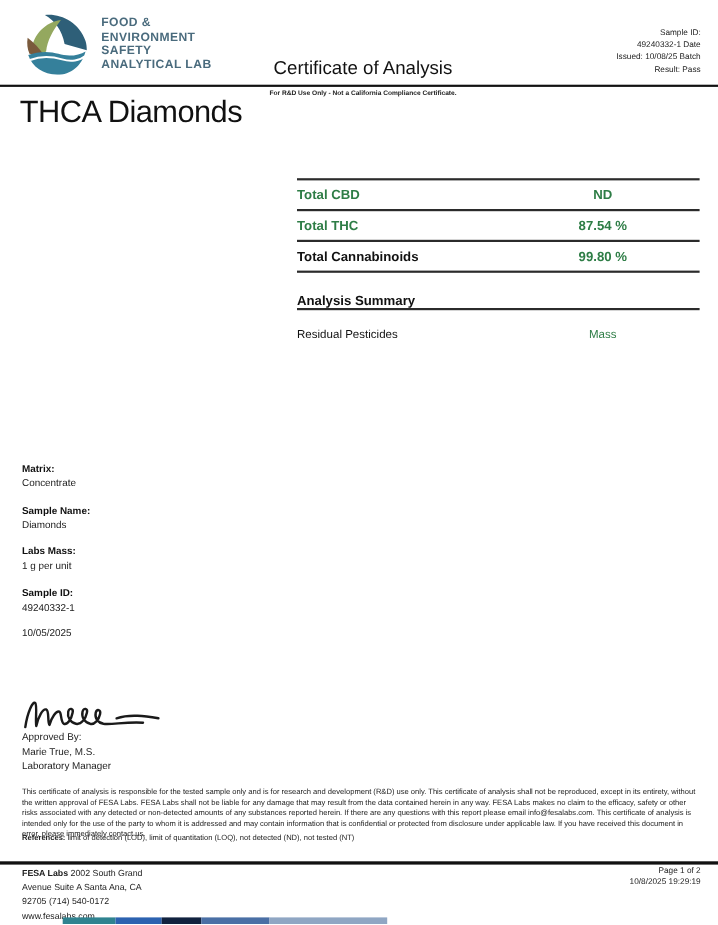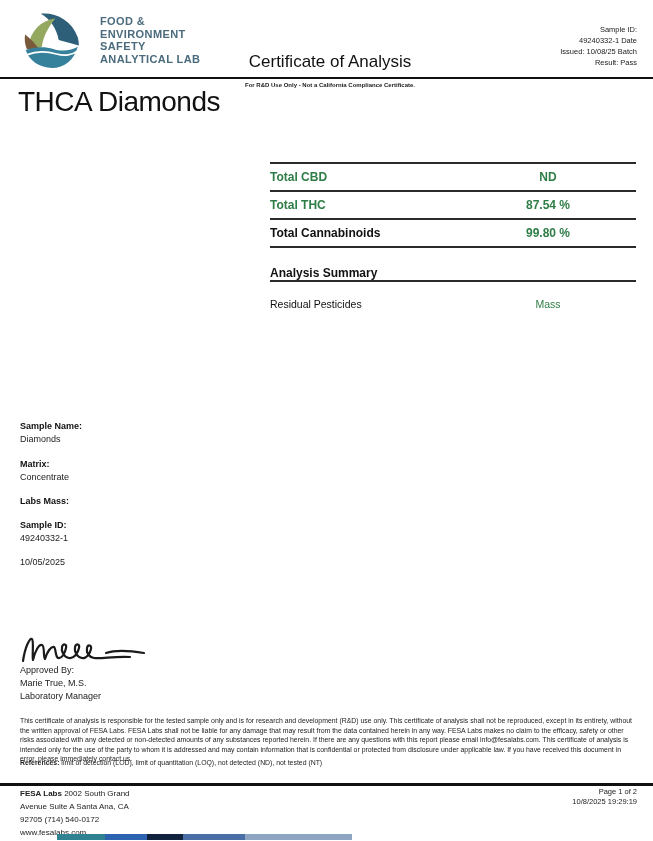--- a/index.html
+++ b/index.html
@@ -8,21 +8,21 @@
   .page {
     position: relative;
     width: 653px;
     height: 841px;
     background: #ffffff;
     overflow: hidden;
     margin: 0 auto;
   }
 
   
-  .logo-wrap { position: absolute; left: 24px; top: 12px; display: flex; align-items: center; gap: 20px; }
+  .logo-wrap { position: absolute; left: 24px; top: 12px; display: flex; align-items: center; gap: 12px; }
   .logo-svg { width: 56px; height: 56px; }
   .lab-name { color: #4a6b7d; font-weight: bold; font-size: 11px; line-height: 12.5px; letter-spacing: 0.4px; }
   .lab-name div { white-space: nowrap; }
 
   .cert-title { position: absolute; left: 187px; top: 52px; width: 286px; text-align: center;
                 font-size: 17px; font-weight: normal; color: #111; }
   .cert-subtitle { position: absolute; left: 157px; top: 82px; width: 346px; text-align: center;
                    font-size: 6px; font-weight: bold; color: #222; }
 
   .header-meta { position: absolute; right: 16px; top: 24px; width: 170px; text-align: right;
@@ -137,29 +137,30 @@
   <div class="summary">
     <div class="summary-heading">Analysis Summary</div>
     <div class="summary-row">
       <div class="summary-label">Residual Pesticides</div>
       <div class="summary-value">Mass</div>
     </div>
   </div>
 
   <div class="details">
     <div class="detail-group">
+      <div class="detail-label">Matrix:</div>
+      <div class="detail-value">Concentrate</div>
+    </div>
+    <div class="detail-group">
       <div class="detail-label">Sample Name:</div>
       <div class="detail-value">Diamonds</div>
     </div>
     <div class="detail-group">
-      <div class="detail-label">Matrix:</div>
-      <div class="detail-value">Concentrate</div>
-    </div>
-    <div class="detail-group">
       <div class="detail-label">Labs Mass:</div>
+      <div class="detail-value">1 g per unit</div>
     </div>
     <div class="detail-group">
       <div class="detail-label">Sample ID:</div>
       <div class="detail-value">49240332-1</div>
     </div>
     <div class="detail-group">
       <div class="detail-value">10/05/2025</div>
     </div>
   </div>
 

